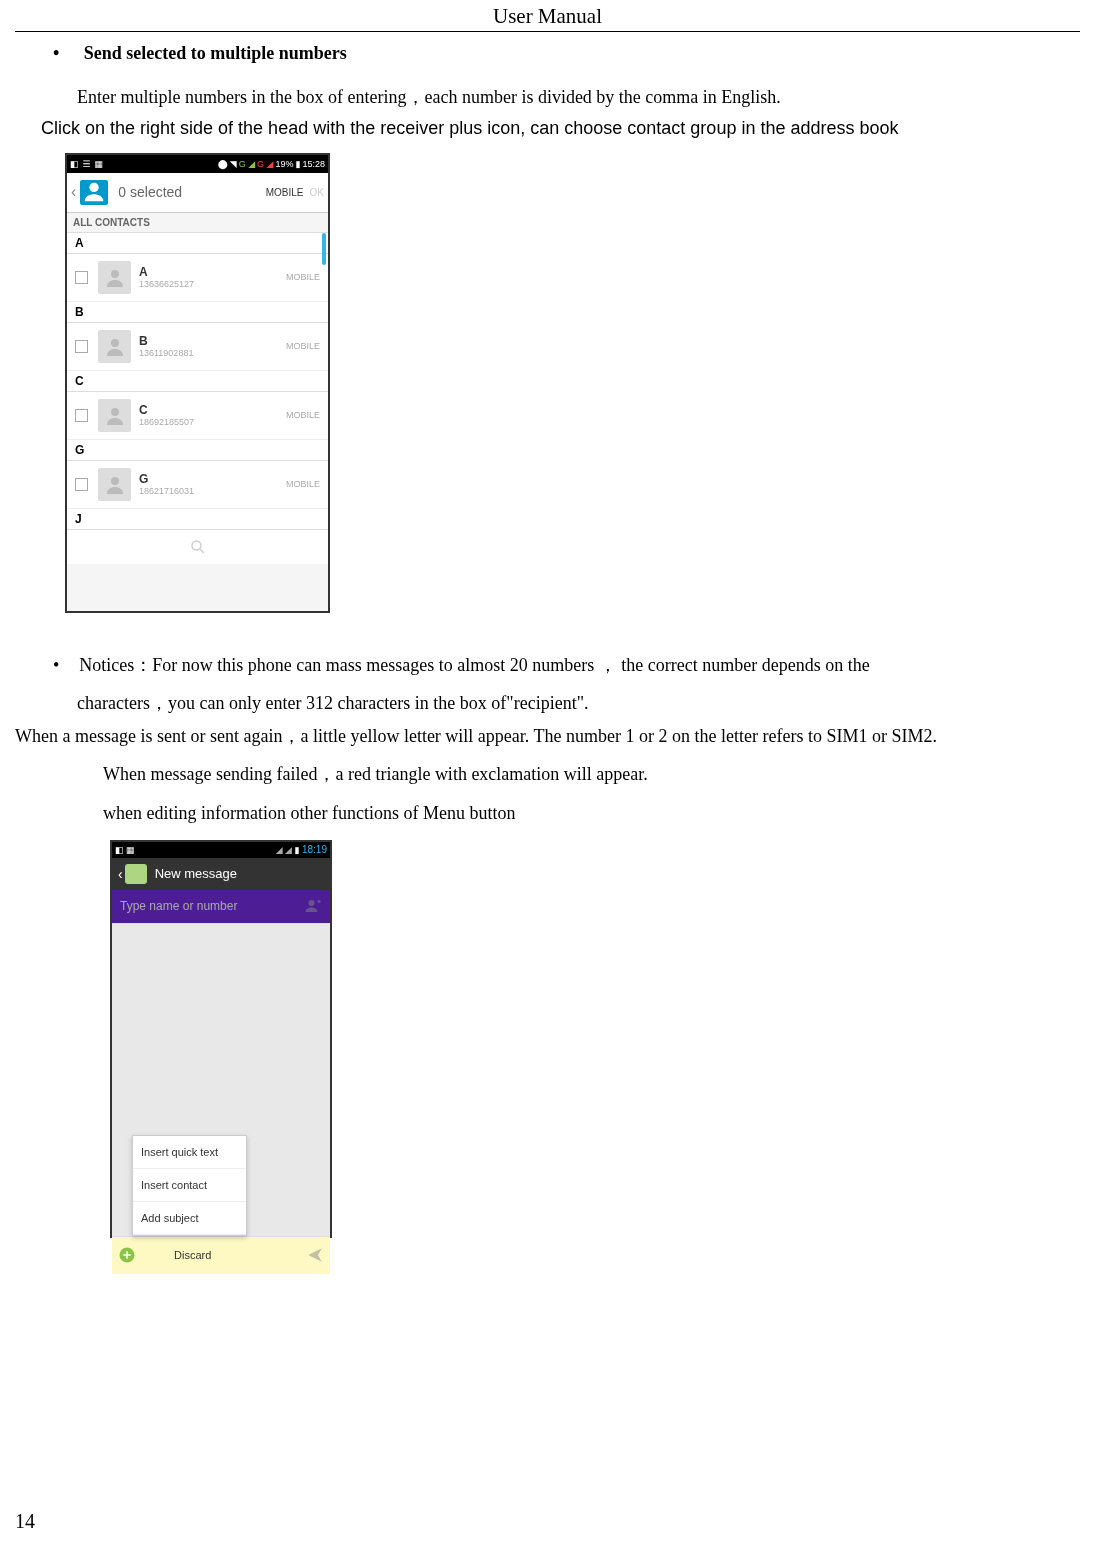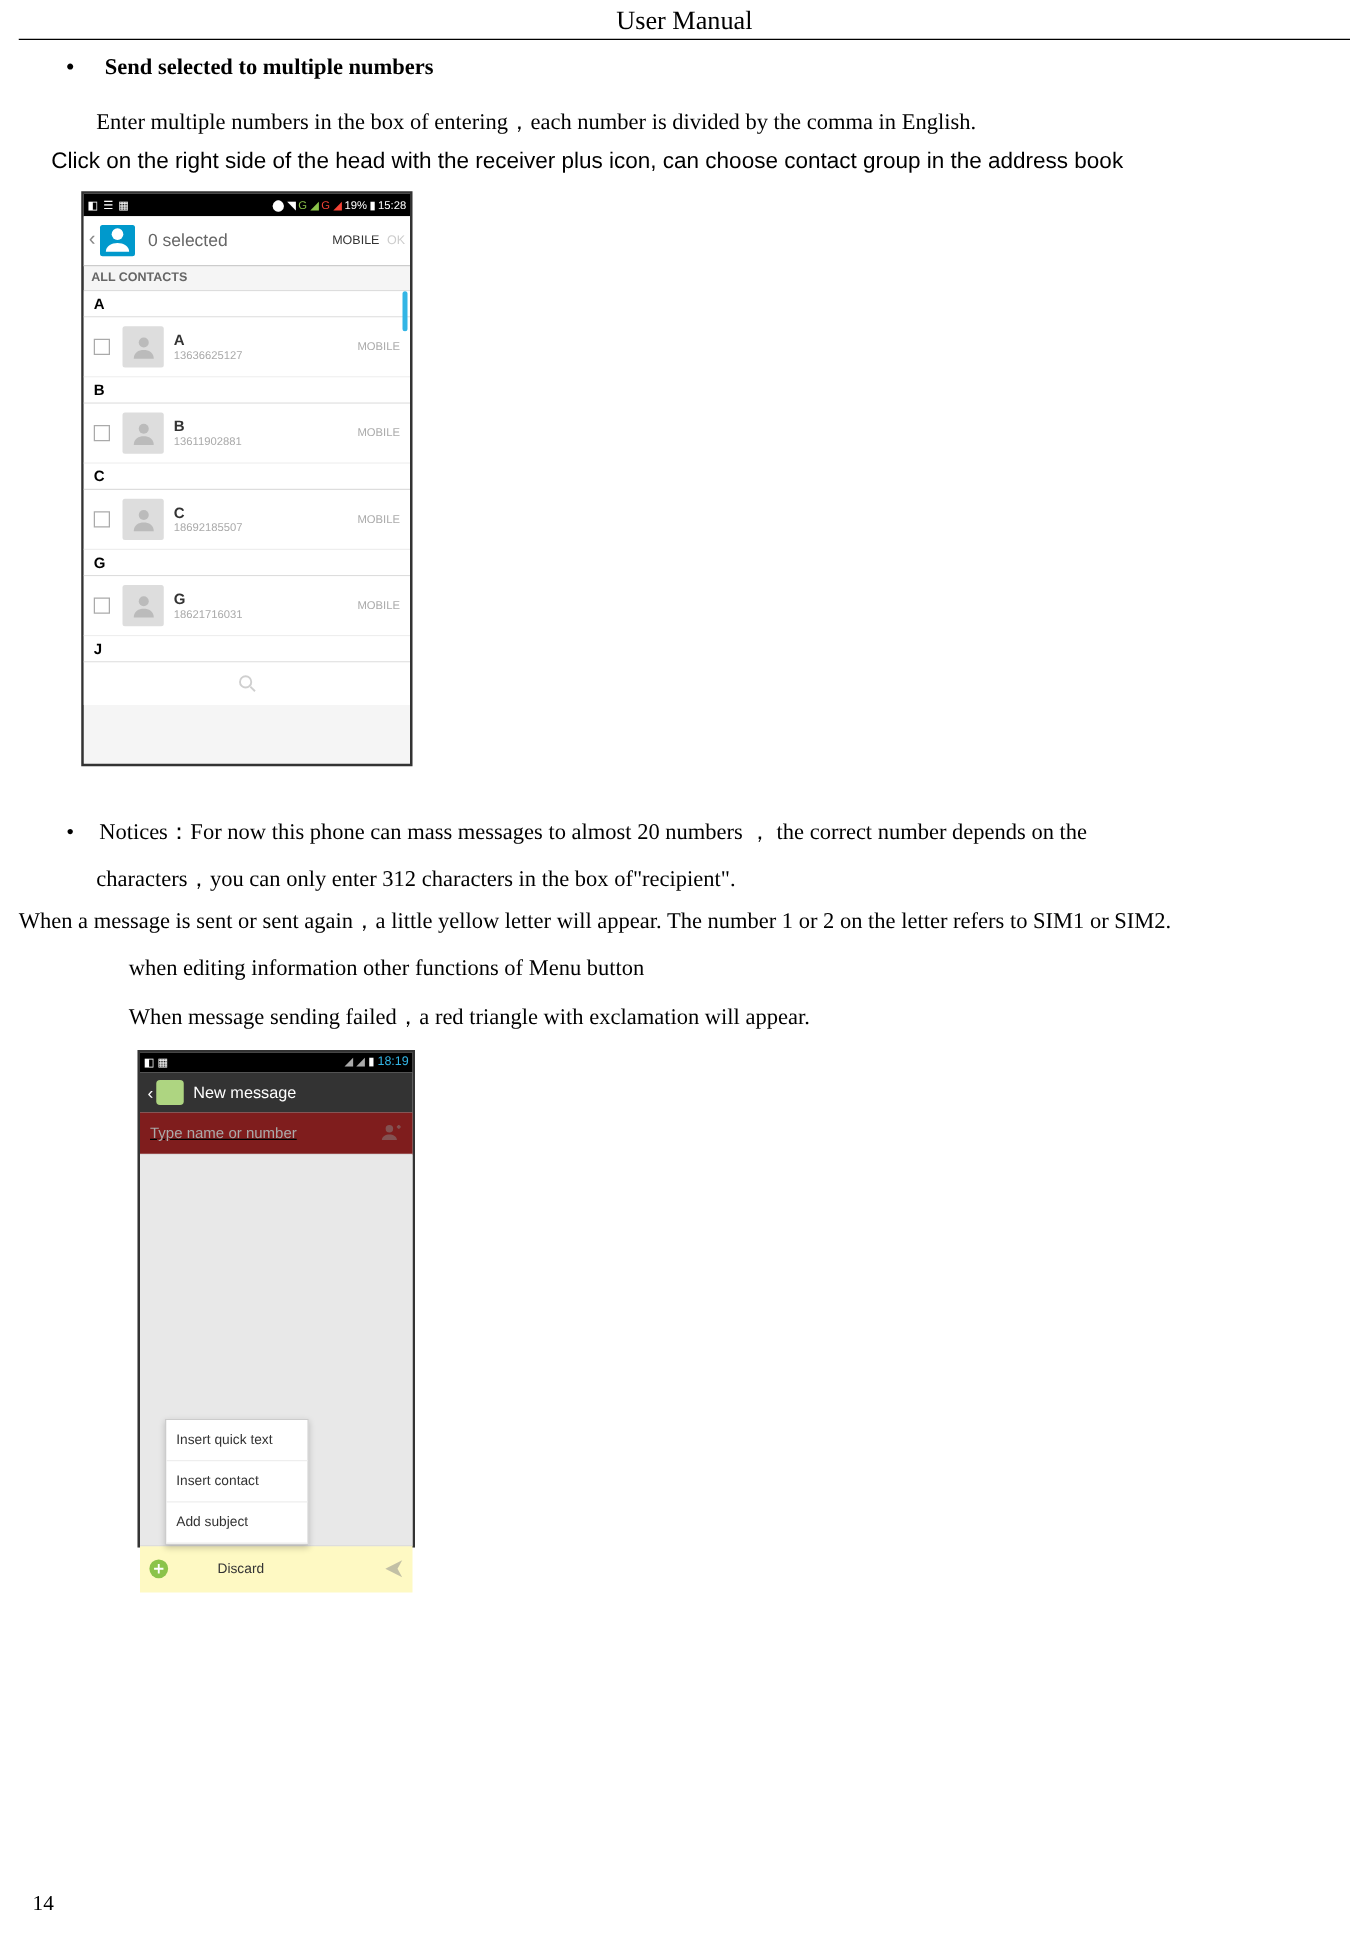--- a/index.html
+++ b/index.html
@@ -254,27 +254,26 @@
     .msg-back {
       color: #fff;
       font-size: 14px;
       margin-right: 2px;
     }
     .new-msg-text {
       font-size: 13px;
       color: #fff;
     }
     .recipient-bar {
-      background: #7f1d1d;
+      background: #4c1d95;
       height: 34px;
       display: flex;
       align-items: center;
       padding: 0 8px;
       border-bottom: 1px solid #ddd;
-      text-decoration: underline;
     }
     .recipient-placeholder {
       flex: 1;
       font-size: 12px;
       color: #aaa;
     }
     .add-contact-icon {
       width: 18px;
       height: 18px;
       opacity: 0.5;
@@ -319,22 +318,22 @@
       padding-left: 30px;
     }
     .send-icon {
       width: 18px;
       height: 18px;
       opacity: 0.5;
     }
     .page-number {
       position: absolute;
       bottom: 20px;
-      left: 26px;
-      font-size: 17px;
+      left: 15px;
+      font-size: 20px;
     }
     .sig-green { color: #8bc34a; font-size: 9px; }
     .sig-red { color: #f44336; font-size: 9px; }
     .time-blue { color: #33b5e5; font-size: 10px; }
   </style>
 </head>
 <body>
 
 <div class="header">User    Manual</div>
 <div class="header-underline"></div>
@@ -449,22 +448,22 @@
           <line x1="15" y1="15" x2="20" y2="20"></line>
         </svg>
     </div>
   </div>
 
   <div class="notices-bullet">
     <span class="bullet-dot">•</span><span>Notices：</span><span>For now this phone can mass messages to almost 20 numbers ， the correct number depends on the</span>
   </div>
   <div class="notices-cont">characters，you can only enter 312 characters in the box of"recipient".</div>
   <div class="full-width-text">When a message is sent or sent again，a little yellow letter will appear. The number 1 or 2 on the letter refers to SIM1 or SIM2.</div>
+  <div class="indented-para">When message sending failed，a red triangle with exclamation will appear.</div>
   <div class="indented-para">when editing information other functions of Menu button</div>
-  <div class="indented-para">When message sending failed，a red triangle with exclamation will appear.</div>
 
   <div class="screenshot2">
     <div class="phone2-statusbar">
       <div>
         <span>◧ ▦</span>
       </div>
       <div>
         <span style="color:#aaa">◢ ◢</span>
         <span>▮</span>
         <span class="time-blue">18:19</span>

